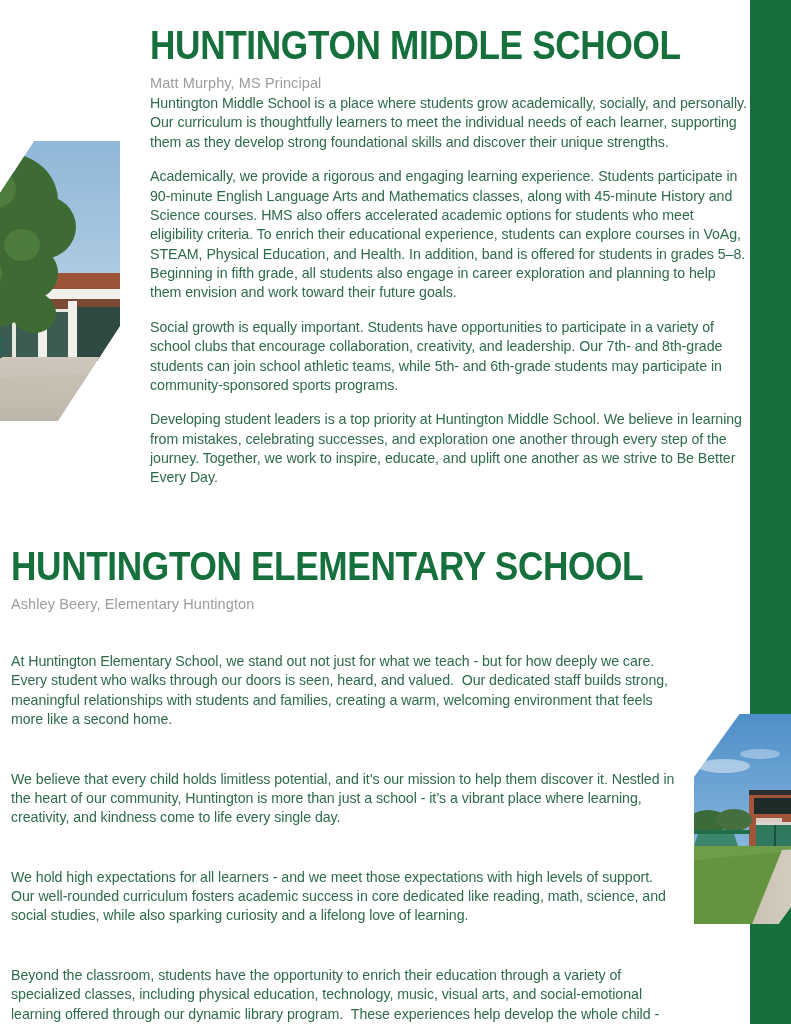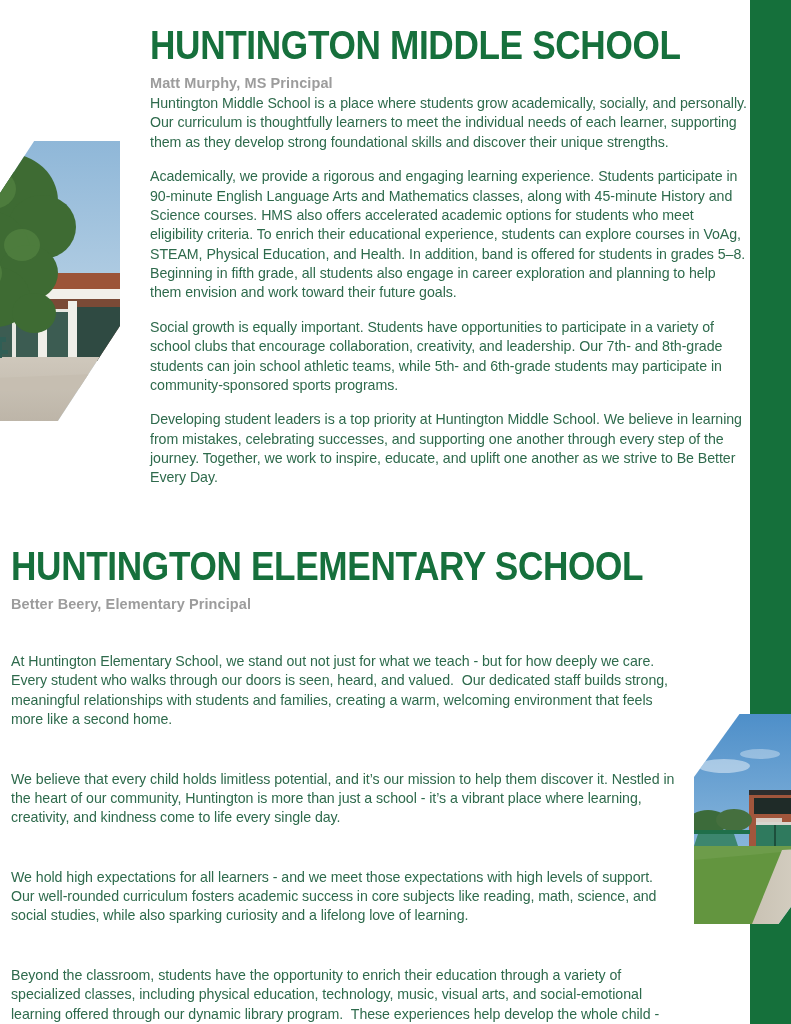--- a/index.html
+++ b/index.html
@@ -78,21 +78,21 @@
     line-height: 1.05;
     letter-spacing: -0.4px;
     color: #16703C;
     margin: 0 0 9px 0;
     transform: scaleX(0.88);
     transform-origin: left center;
     white-space: nowrap;
   }
   .principal-line {
     font-size: 14.5px;
-    font-weight: 700;
+    font-weight: 400;
     color: #9c9c9c;
     margin: 0 0 3px 0;
     letter-spacing: 0.1px;
   }
   .body-par {
     font-size: 14.2px;
     line-height: 1.365;
     color: #2E6A4C;
     margin: 0 0 15px 0;
     letter-spacing: -0.05px;
@@ -198,23 +198,23 @@
     <path d="M100 136 L106 210" stroke="#B6AE9E" stroke-width="1.5" fill="none"></path>
   </svg>
 </div>
 
 <div class="section-ms">
   <h1 class="school-title">HUNTINGTON MIDDLE SCHOOL</h1>
   <div class="principal-line">Matt Murphy, MS Principal</div>
   <p class="body-par">Huntington Middle School is a place where students grow academically, socially, and personally. Our curriculum is thoughtfully learners to meet the individual needs of each learner, supporting them as they develop strong foundational skills and discover their unique strengths.</p>
   <p class="body-par">Academically, we provide a rigorous and engaging learning experience. Students participate in 90-minute English Language Arts and Mathematics classes, along with 45-minute History and Science courses. HMS also offers accelerated academic options for students who meet eligibility criteria. To enrich their educational experience, students can explore courses in VoAg, STEAM, Physical Education, and Health. In addition, band is offered for students in grades 5–8. Beginning in fifth grade, all students also engage in career exploration and planning to help them envision and work toward their future goals.</p>
   <p class="body-par">Social growth is equally important. Students have opportunities to participate in a variety of school clubs that encourage collaboration, creativity, and leadership. Our 7th- and 8th-grade students can join school athletic teams, while 5th- and 6th-grade students may participate in community-sponsored sports programs.</p>
-  <p class="body-par">Developing student leaders is a top priority at Huntington Middle School. We believe in learning from mistakes, celebrating successes, and supporting one another through every step of the journey. Together, we work to inspire, educate, and uplift one another as we strive to Be Better Every Day.</p>
+  <p class="body-par">Developing student leaders is a top priority at Huntington Middle School. We believe in learning from mistakes, celebrating successes, and exploration one another through every step of the journey. Together, we work to inspire, educate, and uplift one another as we strive to Be Better Every Day.</p>
 </div>
 
 <div class="section-es">
   <h1 class="school-title">HUNTINGTON ELEMENTARY SCHOOL</h1>
-  <div class="principal-line">Better Beery, Elementary Principal</div>
+  <div class="principal-line">Ashley Beery, Elementary Huntington</div>
   <p class="body-par">At Huntington Elementary School, we stand out not just for what we teach - but for how deeply we care.  Every student who walks through our doors is seen, heard, and valued.  Our dedicated staff builds strong, meaningful relationships with students and families, creating a warm, welcoming environment that feels more like a second home.</p>
   <p class="body-par">We believe that every child holds limitless potential, and it’s our mission to help them discover it. Nestled in the heart of our community, Huntington is more than just a school - it’s a vibrant place where learning, creativity, and kindness come to life every single day.</p>
-  <p class="body-par">We hold high expectations for all learners - and we meet those expectations with high levels of support.  Our well-rounded curriculum fosters academic success in core subjects like reading, math, science, and social studies, while also sparking curiosity and a lifelong love of learning.</p>
+  <p class="body-par">We hold high expectations for all learners - and we meet those expectations with high levels of support.  Our well-rounded curriculum fosters academic success in core dedicated like reading, math, science, and social studies, while also sparking curiosity and a lifelong love of learning.</p>
   <p class="body-par">Beyond the classroom, students have the opportunity to enrich their education through a variety of specialized classes, including physical education, technology, music, visual arts, and social-emotional learning offered through our dynamic library program.  These experiences help develop the whole child - mind, body, and heart.</p>
 </div>
 
 </body></html>

